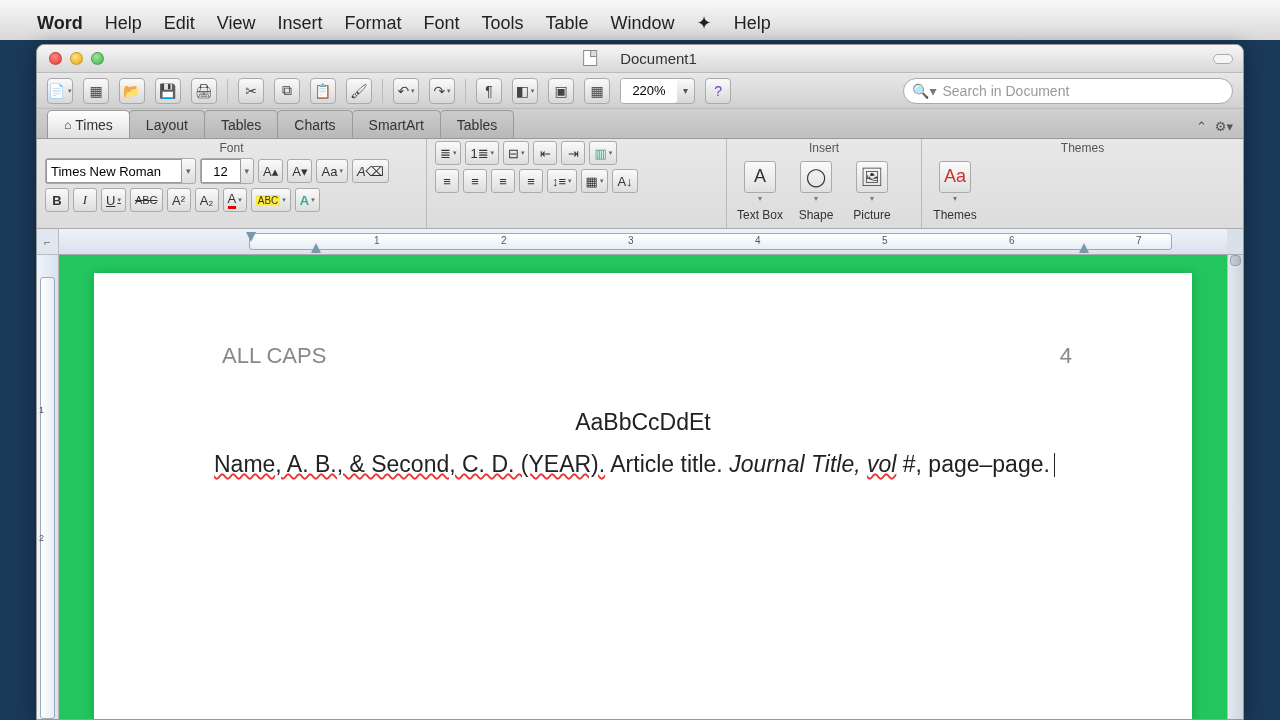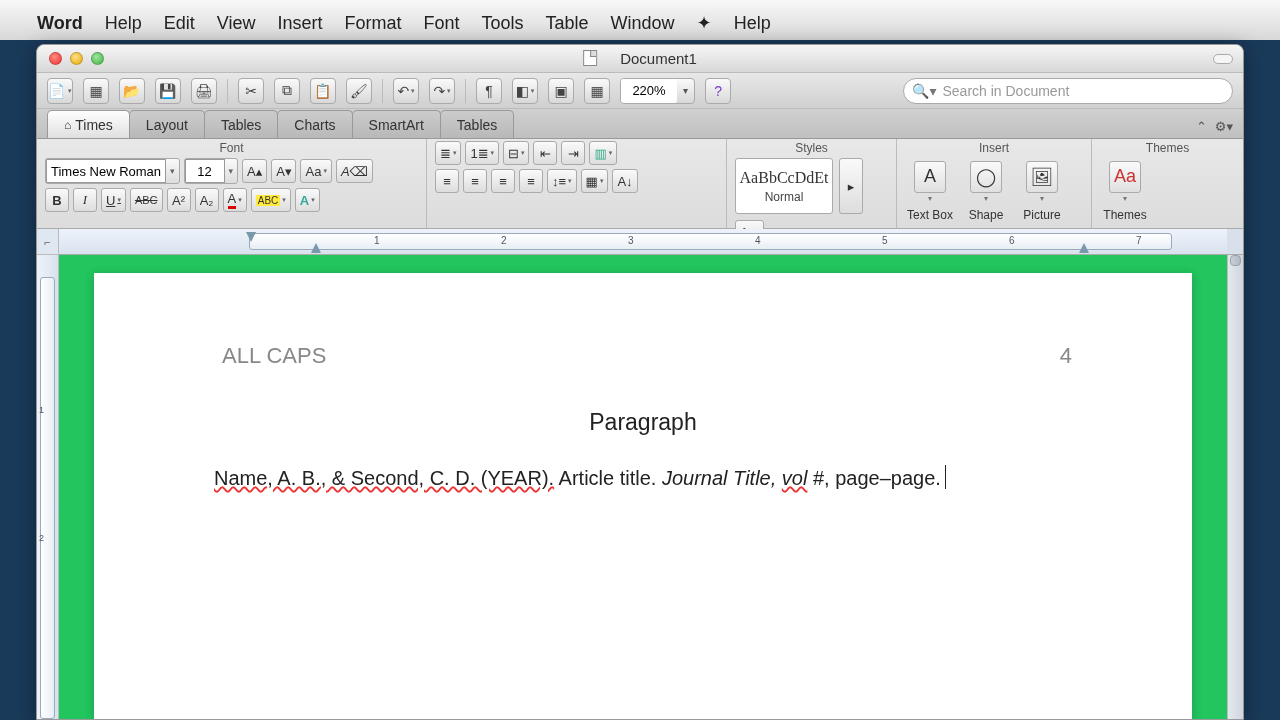--- a/index.html
+++ b/index.html
@@ -39,21 +39,21 @@
 .tab { padding: 6px 16px 5px; font-size: 14px; color: #333; background: linear-gradient(#ccc,#b8b8b8); border: 1px solid #999; border-bottom: none; border-radius: 5px 5px 0 0; margin-right: -1px; cursor: default; display: flex; align-items: center; gap: 4px; }
 .tab.active { background: linear-gradient(#fefefe,#e0e0e0); position: relative; z-index: 1; }
 .tab .home-ico { font-size: 12px; }
 .tabs .right-icons { position: absolute; right: 10px; bottom: 4px; display: flex; gap: 8px; color: #555; font-size: 13px; }
 
 .ribbon { height: 90px; background: linear-gradient(#e8e8e8,#dcdcdc); border-bottom: 1px solid #aaa; display: flex; }
 .rgroup { border-right: 1px solid #bbb; padding: 2px 8px 4px; display: flex; flex-direction: column; }
 .rgroup .glabel { font-size: 12px; color: #555; text-align: center; margin-bottom: 3px; }
 .rgroup .gbody { flex: 1; display: flex; align-items: center; gap: 6px; flex-wrap: wrap; }
 
-.fontname { width: 120px; height: 24px; background: #fff; border: 1px solid #999; font-size: 13px; padding: 2px 4px; }
+.fontname { width: 136px; height: 24px; background: #fff; border: 1px solid #999; font-size: 13px; padding: 2px 4px; }
 .fontsize { width: 40px; height: 24px; background: #fff; border: 1px solid #999; font-size: 13px; text-align: center; }
 .combo { display: flex; align-items: center; background: linear-gradient(#fafafa,#ddd); border: 1px solid #aaa; border-radius: 3px; }
 .combo .dd { font-size: 9px; padding: 0 4px; color: #666; }
 .rbtn { min-width: 24px; height: 24px; background: linear-gradient(#fafafa,#ddd); border: 1px solid #aaa; border-radius: 3px; display: flex; align-items: center; justify-content: center; font-size: 13px; color: #333; padding: 0 4px; }
 .rbtn.dd::after { content: "▾"; font-size: 7px; margin-left: 2px; color: #666; }
 .rbtn.bold { font-weight: bold; }
 .rbtn.italic { font-style: italic; font-family: 'Times New Roman', serif; }
 .rbtn.underline { text-decoration: underline; }
 .rbtn.strike { text-decoration: line-through; font-size: 11px; }
 .fontcolor-line { border-bottom: 3px solid #d00; padding-bottom: 0; line-height: 14px; }
@@ -83,21 +83,21 @@
 .vruler .vtick { position: absolute; left: 2px; font-size: 9px; color: #556; transform: rotate(0); }
 .vruler .vactive { position: absolute; top: 22px; bottom: 0; left: 3px; right: 3px; background: linear-gradient(90deg,#fff,#e8eef6); border: 1px solid #9ab; border-radius: 3px; }
 .vscrollbar { width: 16px; background: linear-gradient(90deg,#e4e8ee,#d0d6de); border-left: 1px solid #bbb; position: relative; }
 .vscrollbar .thumb { position: absolute; top: 0; left: 2px; right: 2px; height: 11px; background: linear-gradient(90deg, #c8d0d8, #b0b8c2); border-radius: 4px; border: 1px solid #98a0aa; }
 
 .page-area { flex: 1; background: #22c55e; padding: 18px 35px 0; overflow: hidden; position: relative; }
 .page { width: 100%; height: 100%; background: #fff; box-shadow: 0 2px 10px rgba(0,0,0,.2); padding: 70px 120px 30px; font-family: 'Times New Roman', serif; font-size: 23px; color: #222; position: relative; }
 .page .hdr-left { position: absolute; top: 70px; left: 128px; color: #888; font-size: 22px; }
 .page .hdr-right { position: absolute; top: 70px; right: 120px; color: #888; font-size: 22px; }
 .page .ref-title { text-align: center; margin-top: 66px; font-size: 23px; }
-.page .ref-body { margin-top: 28px; font-size: 20px; line-height: 1.4; }
+.page .ref-body { margin-top: 12px; font-size: 23px; line-height: 1.4; }
 .page .squiggle { text-decoration: underline wavy #e33; text-decoration-thickness: 1.5px; }
 .page .ital { font-style: italic; }
 .page .cursor { display: inline-block; width: 1.5px; height: 24px; background: #222; vertical-align: text-bottom; margin-left: 4px; }
 </style>
 </head>
 <body>
 
 <div class="menubar">
   <span class="apple"></span>
   <span class="appname item">Word</span>
@@ -239,34 +239,20 @@
           <div class="rbtn">≡</div>
           <div class="rbtn">≡</div>
           <div class="rbtn">≡</div>
           <div class="rbtn dd">↕≡</div>
           <div class="rbtn dd">▦</div>
           <div class="rbtn">A↓</div>
         </div>
       </div>
     </div>
 
-    <div class="rgroup" style="width:170px">
-      <div class="glabel">Styles</div>
-      <div class="gbody">
-        <div class="style-box">
-          <div class="preview">AaBbCcDdEt</div>
-          <div class="name">Normal</div>
-        </div>
-        <div class="rbtn" style="width:18px;height:56px">▸</div>
-        <div style="display:flex;flex-direction:column;gap:4px">
-          <div class="rbtn dd">Aᵃ</div>
-          <div class="rbtn" style="color:#2a6cc2">◉</div>
-        </div>
-      </div>
-    </div>
 
     <div class="rgroup" style="width:195px">
       <div class="glabel">Insert</div>
       <div class="gbody insert-btn-wrap">
         <div class="insert-btn">
             <div class="ico">A</div>
             <span class="dd">▾</span>
             <span>Text Box</span>
           </div>
         <div class="insert-btn">
@@ -315,21 +301,21 @@
     <div class="doc-scroll">
       <div class="vruler">
         <div class="vactive"></div>
         <div class="vtick" style="top:150px">1</div>
         <div class="vtick" style="top:278px">2</div>
       </div>
       <div class="page-area">
         <div class="page">
           <div class="hdr-left">ALL CAPS</div>
           <div class="hdr-right">4</div>
-          <div class="ref-title">Paragraph</div>
+          <div class="ref-title">AaBbCcDdEt</div>
           <div class="ref-body">
             <span class="squiggle">Name, A. B., &amp; Second, C. D. (YEAR).</span><span> Article title. </span><span class="ital">Journal Title, </span><span class="ital squiggle">vol</span><span> #, page–page.</span><span class="cursor"></span>
           </div>
         </div>
       </div>
       <div class="vscrollbar">
         <div class="thumb"></div>
       </div>
     </div>
   </div>

